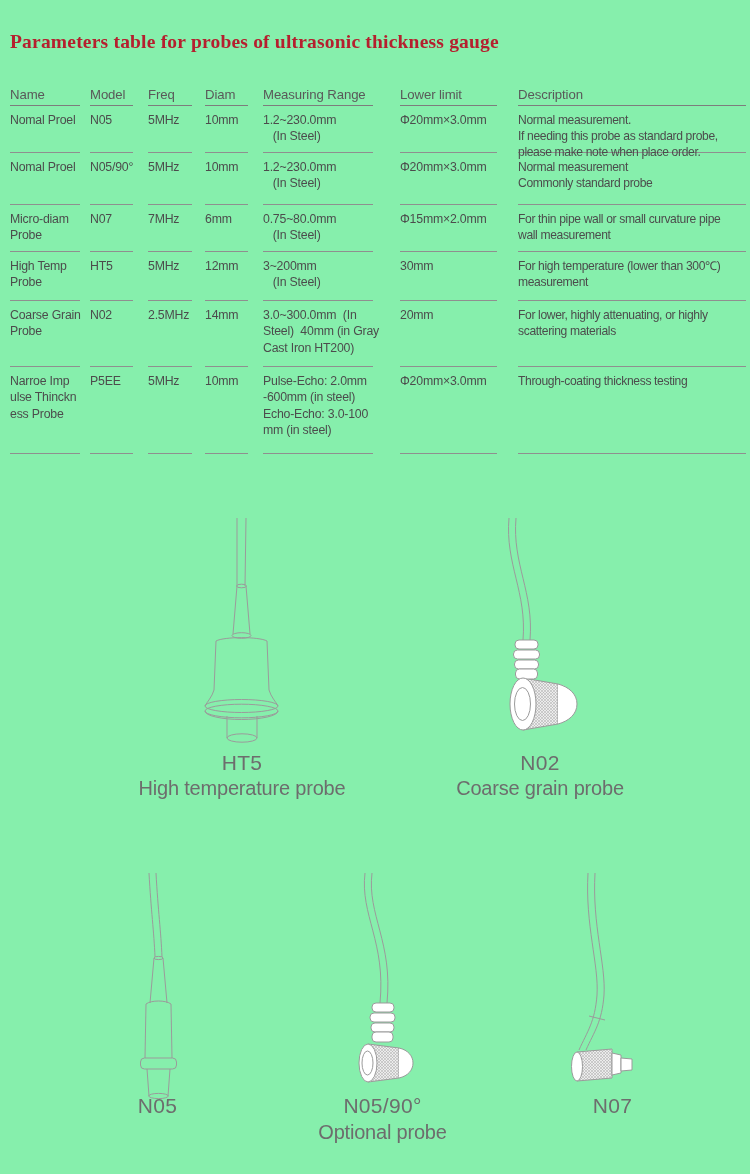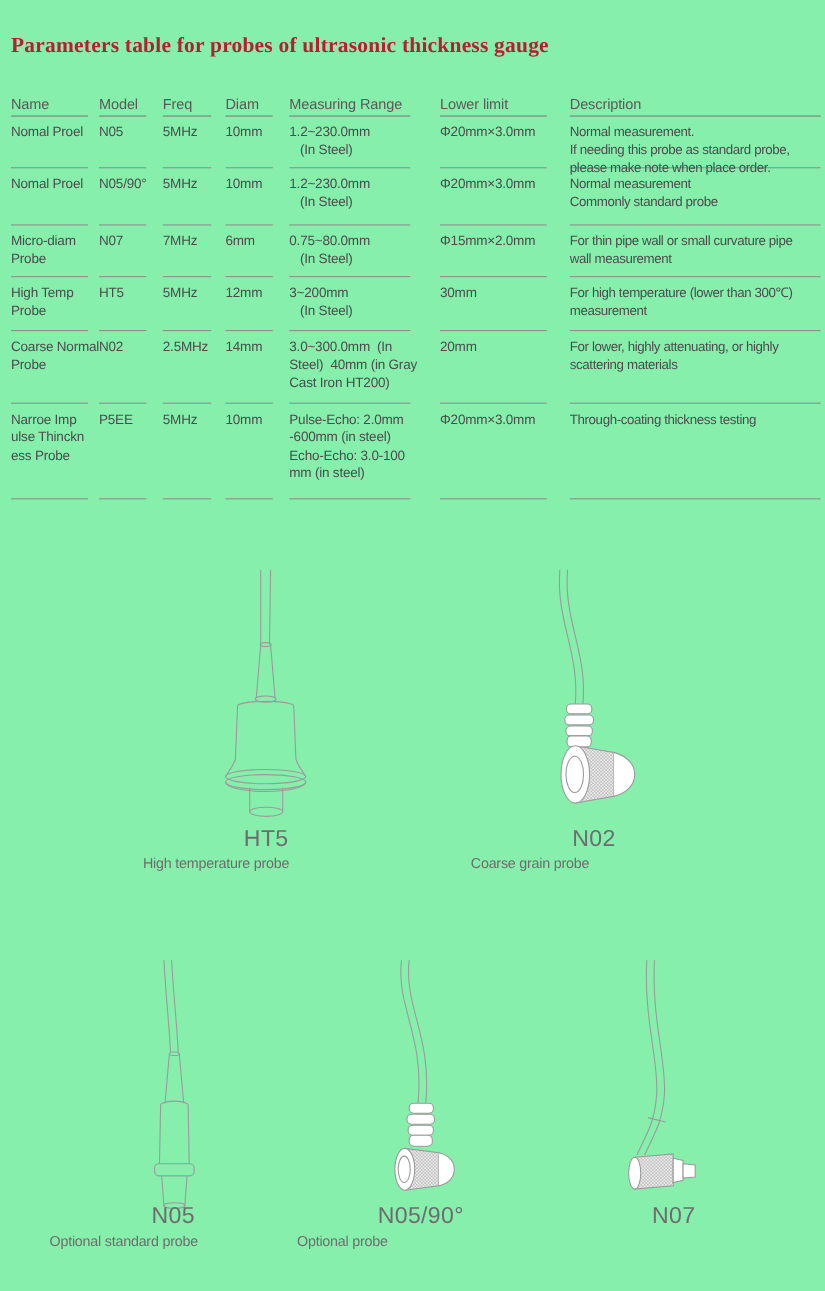--- a/index.html
+++ b/index.html
@@ -39,22 +39,22 @@
   }
   .tcell.desc { font-size:12.1px; letter-spacing:-0.35px; }
   
   .figure { position:absolute; }
   .figure svg { position:absolute; display:block; }
   .fig-model {
     position:absolute; left:0; width:100%; text-align:center;
     font-size:21px; color:#6d6d6d; letter-spacing:0.3px;
   }
   .fig-caption {
-    position:absolute; left:0; width:100%; text-align:left;
-    font-size:13px; color:#6d6d6d; letter-spacing:-0.2px;
+    position:absolute; left:0; width:100%; text-align:center;
+    font-size:20px; color:#6d6d6d; letter-spacing:-0.2px;
   }
 </style>
 </head>
 <body>
 
 <div class="page">
 
   <svg width="0" height="0" style="position:absolute">
     <defs>
       <pattern id="hatch" width="3" height="3" patternUnits="userSpaceOnUse">
@@ -122,21 +122,21 @@
       <div class="tcell">5MHz</div>
       <div class="tcell">12mm</div>
       <div class="tcell">3~200mm
    (In Steel)</div>
       <div class="tcell">30mm</div>
       <div class="tcell desc">For high temperature (lower than 300℃)
 measurement</div>
     </div>
 
     <div class="trow r5">
-      <div class="tcell">Coarse Normal
+      <div class="tcell">Coarse Grain
 Probe</div>
       <div class="tcell">N02</div>
       <div class="tcell">2.5MHz</div>
       <div class="tcell">14mm</div>
       <div class="tcell">3.0~300.0mm  (In
 Steel)  40mm (in Gray
 Cast Iron HT200)</div>
       <div class="tcell">20mm</div>
       <div class="tcell desc">For lower, highly attenuating, or highly
 scattering materials</div>
@@ -204,21 +204,20 @@
         <ellipse cx="23.5" cy="88" rx="4.5" ry="1.6"></ellipse>
         <path d="M19,88 L15,133 M28,88 L32,133"></path>
         <path d="M11,134 C16,130 31,130 36,134"></path>
         <path d="M11,134 L10,188 M36,134 L37,188"></path>
         <rect x="5.5" y="188" width="36" height="11" rx="4"></rect>
         <path d="M12,199 L14,226 M35,199 L33,226"></path>
         <ellipse cx="23.5" cy="226" rx="9.8" ry="2.6"></ellipse>
       </g>
     </svg>
     <div class="fig-model" style="top:226px;">N05</div>
-    <div class="fig-caption" style="top:253px;">Optional standard probe</div>
   </div>
 
   <div class="figure" style="left:270px; top:868px; width:225px; height:290px;">
     <svg style="left:85px; top:2px;" width="65" height="215" viewBox="0 0 65 215">
       <g stroke="#9b9b9b" stroke-width="1" fill="none">
         <path d="M10,3 C5,45 31,72 25,133 M17,3 C12,45 38,72 32,133"></path>
         <path d="M13,174 L44,178 L44,208 L13,212 Z" fill="url(#hatch)"></path>
         <path d="M44,178 C53,180 58,186 58,193 C58,200 53,206 44,208" fill="#ffffff"></path>
         <rect x="17" y="133" width="22" height="9" rx="4" fill="#ffffff"></rect>
         <rect x="15" y="143" width="25" height="9" rx="4" fill="#ffffff"></rect>

